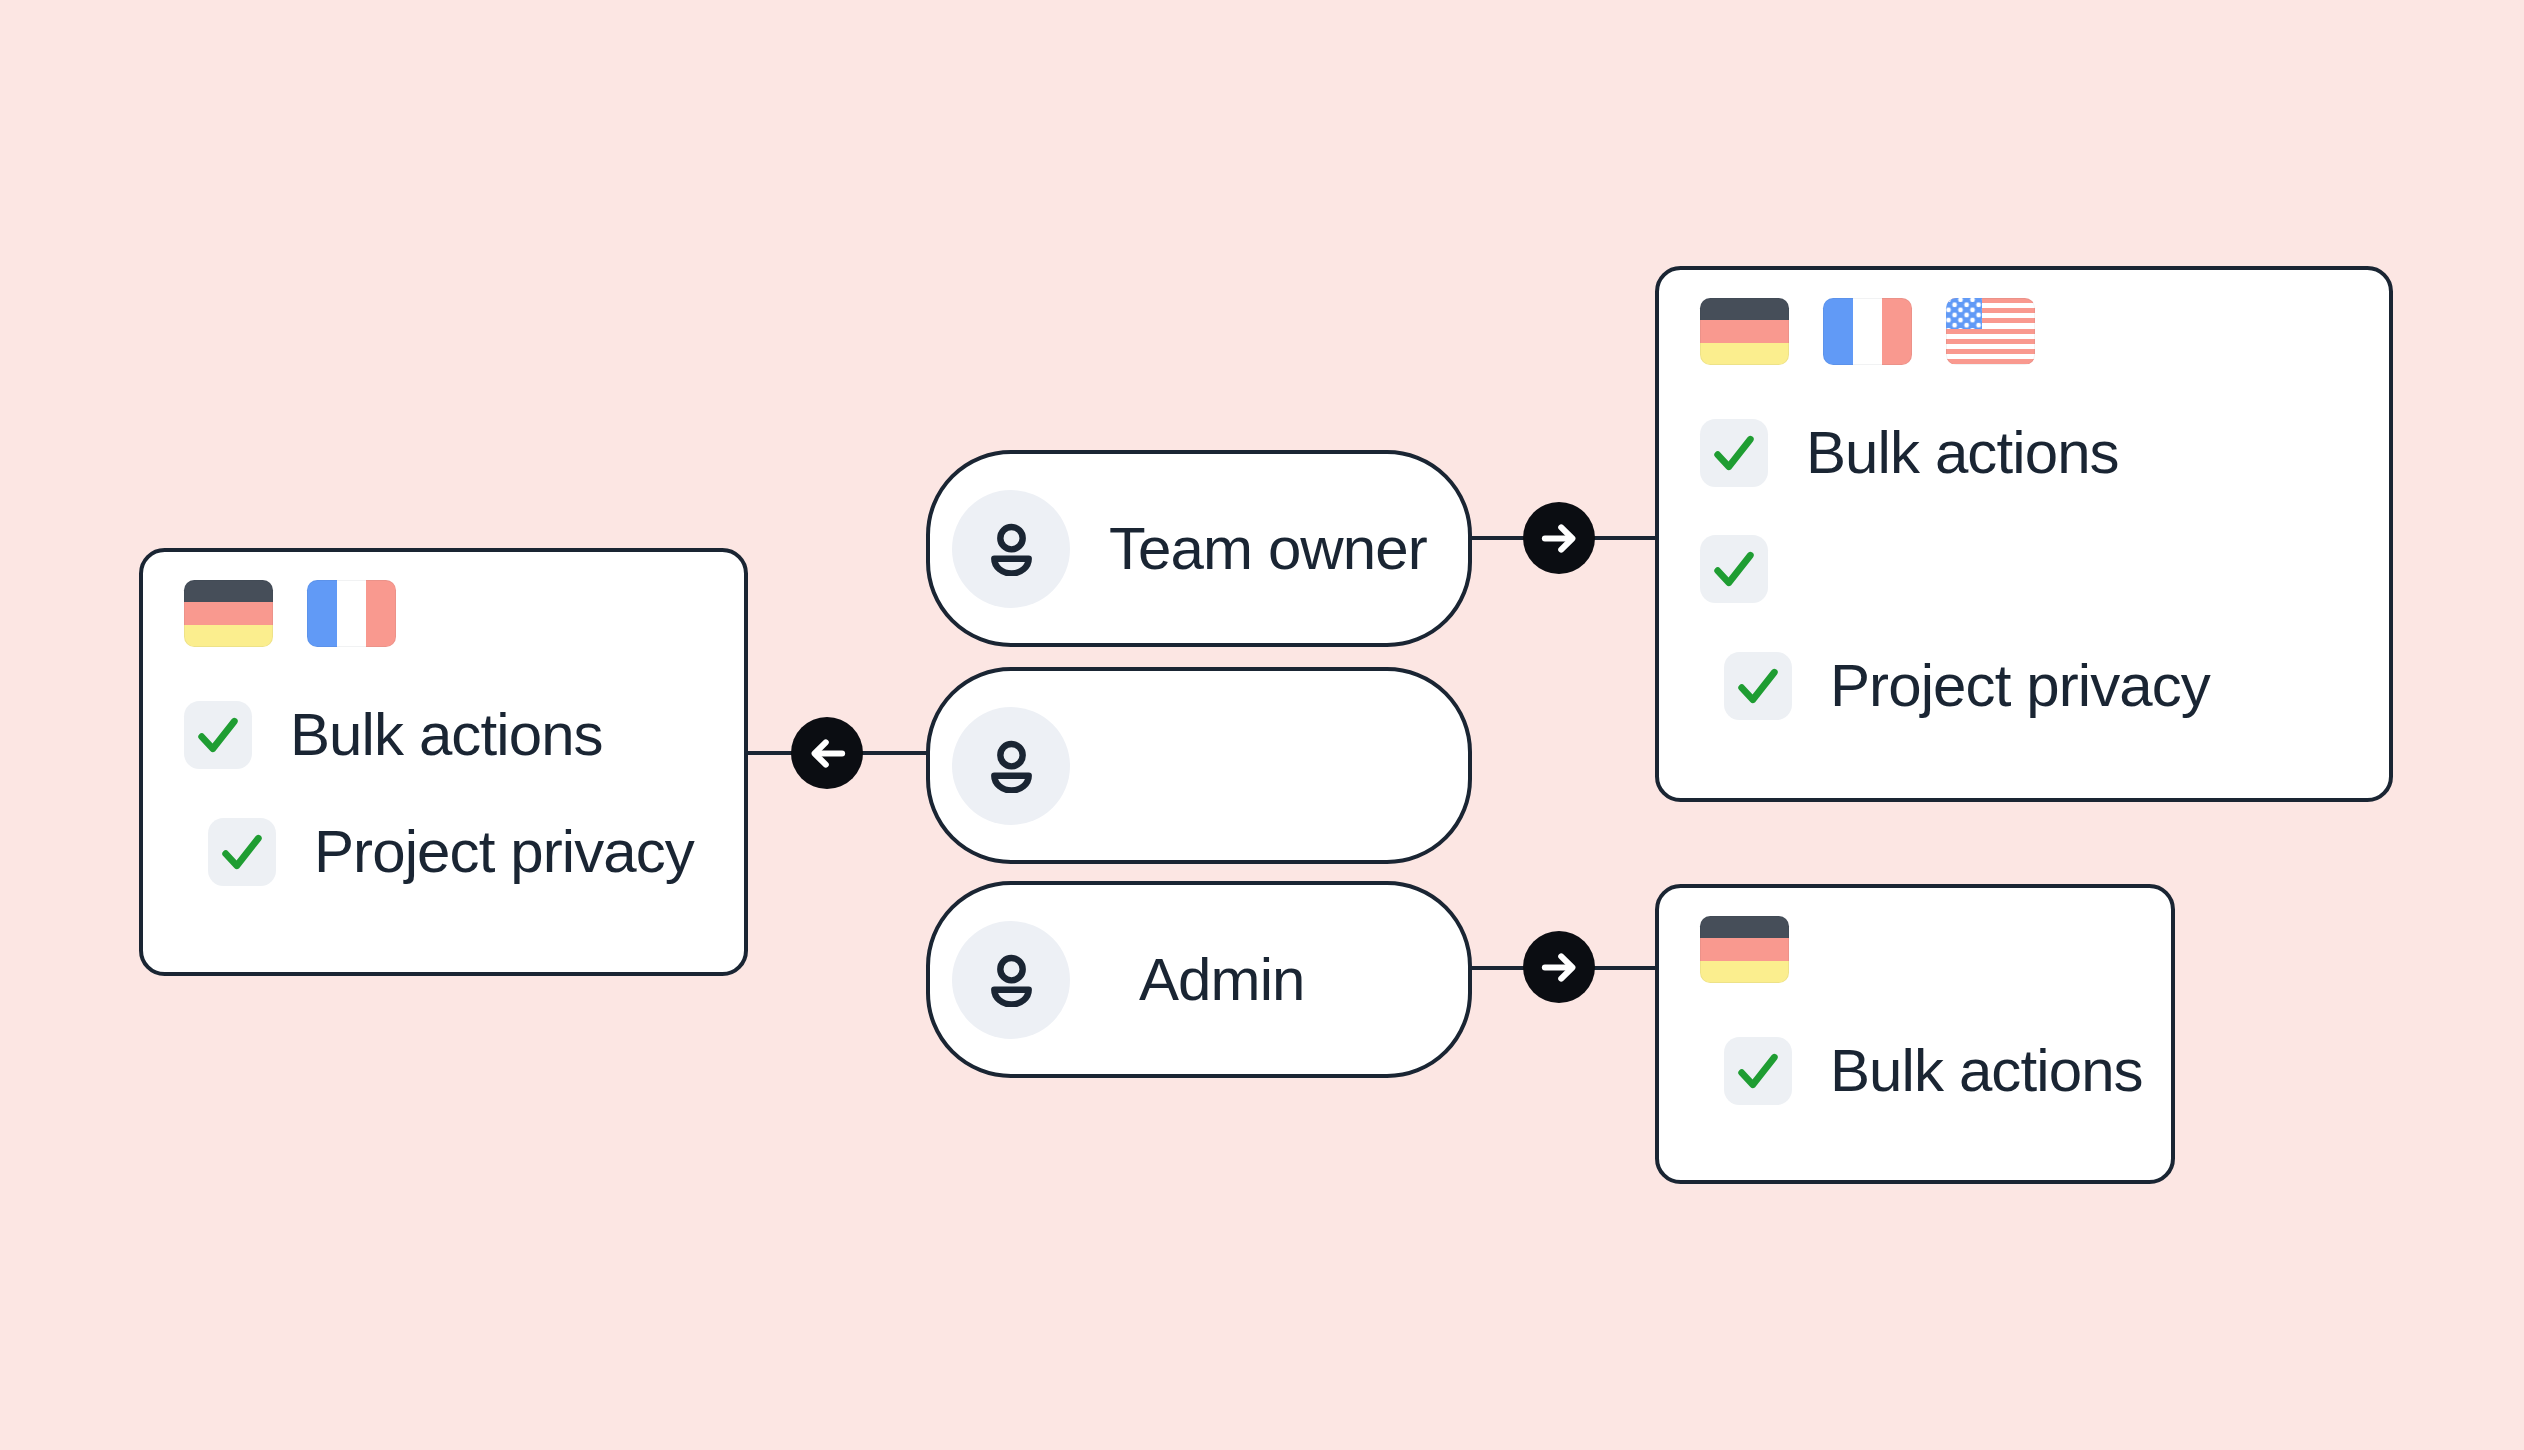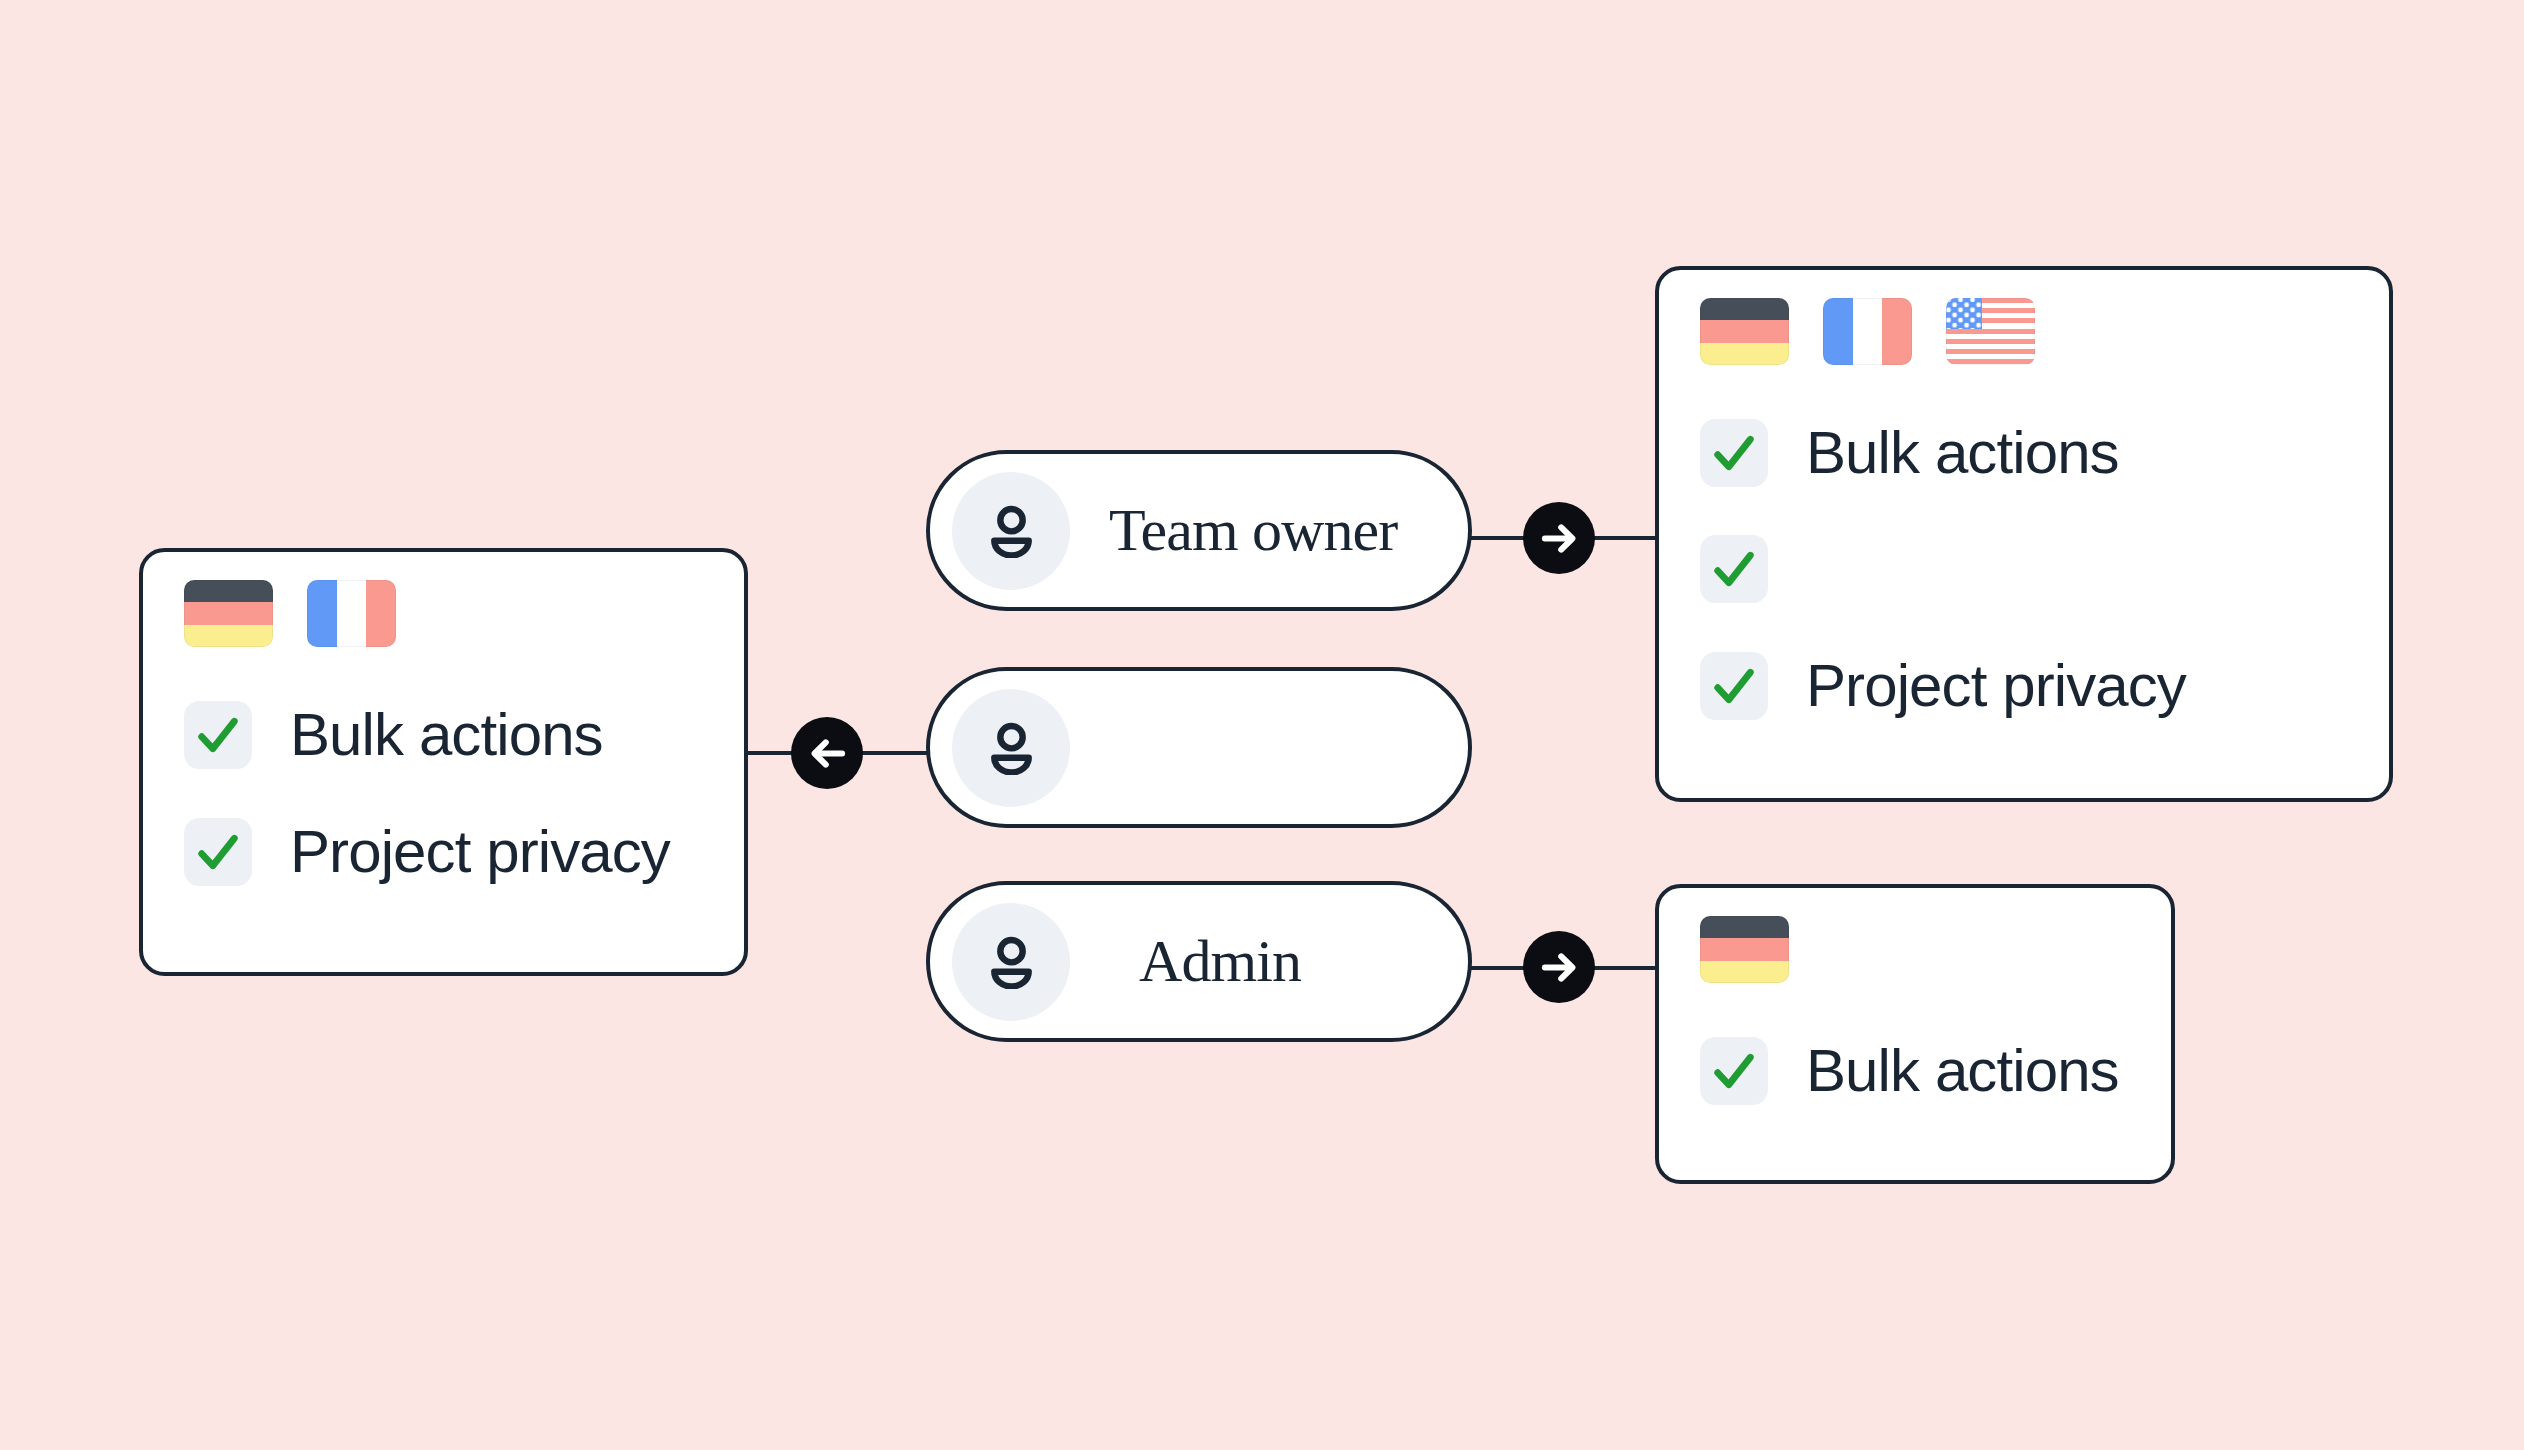--- a/index.html
+++ b/index.html
@@ -41,33 +41,33 @@
   .flag-us::before{
     content:"";position:absolute;left:0;top:0;width:36px;height:31px;
     background-color:var(--flag-blue,#619AF6);
     background-image:
       radial-gradient(circle, #fff 2.2px, rgba(255,255,255,0) 2.7px),
       radial-gradient(circle, #fff 2.2px, rgba(255,255,255,0) 2.7px);
     background-size:12px 10.2px,12px 10.2px;
     background-position:2.6px 1.7px,8.5px 6.8px;
   }
   .perm-row{display:flex;align-items:center;gap:38px;margin-bottom:48px;}
-  .perm-row:last-child{margin-bottom:0;}
+  .perm-row:last-child{margin-bottom:0;margin-left:24px;}
   .checkbox{
     width:68px;height:68px;border-radius:15.4px;flex:none;
     background:var(--checkbox-bg,#EDF0F4);
     display:flex;align-items:center;justify-content:center;
   }
   .perm-label{font-size:60px;font-weight:500;letter-spacing:-0.9px;white-space:nowrap;}
   .pill{
-    position:absolute;left:926px;width:546px;height:161px;
+    position:absolute;left:926px;width:546px;height:197px;
     background:var(--card-bg,#fff);
     border:4.3px solid var(--border,#1A2533);
     border-radius:85px;box-sizing:border-box;
-    display:flex;align-items:center;padding-left:22px;font-family:Liberation Serif, serif;
+    display:flex;align-items:center;padding-left:22px;
   }
   .avatar{
     width:118px;height:118px;border-radius:50%;flex:none;
     background:var(--avatar-bg,#EDF0F5);
     display:flex;align-items:center;justify-content:center;
   }
   .pill-label{margin-left:39px;font-size:60px;font-weight:500;letter-spacing:-0.9px;white-space:nowrap;}
   .connector{
     position:absolute;height:4.3px;
     background:var(--border,#1A2533);

